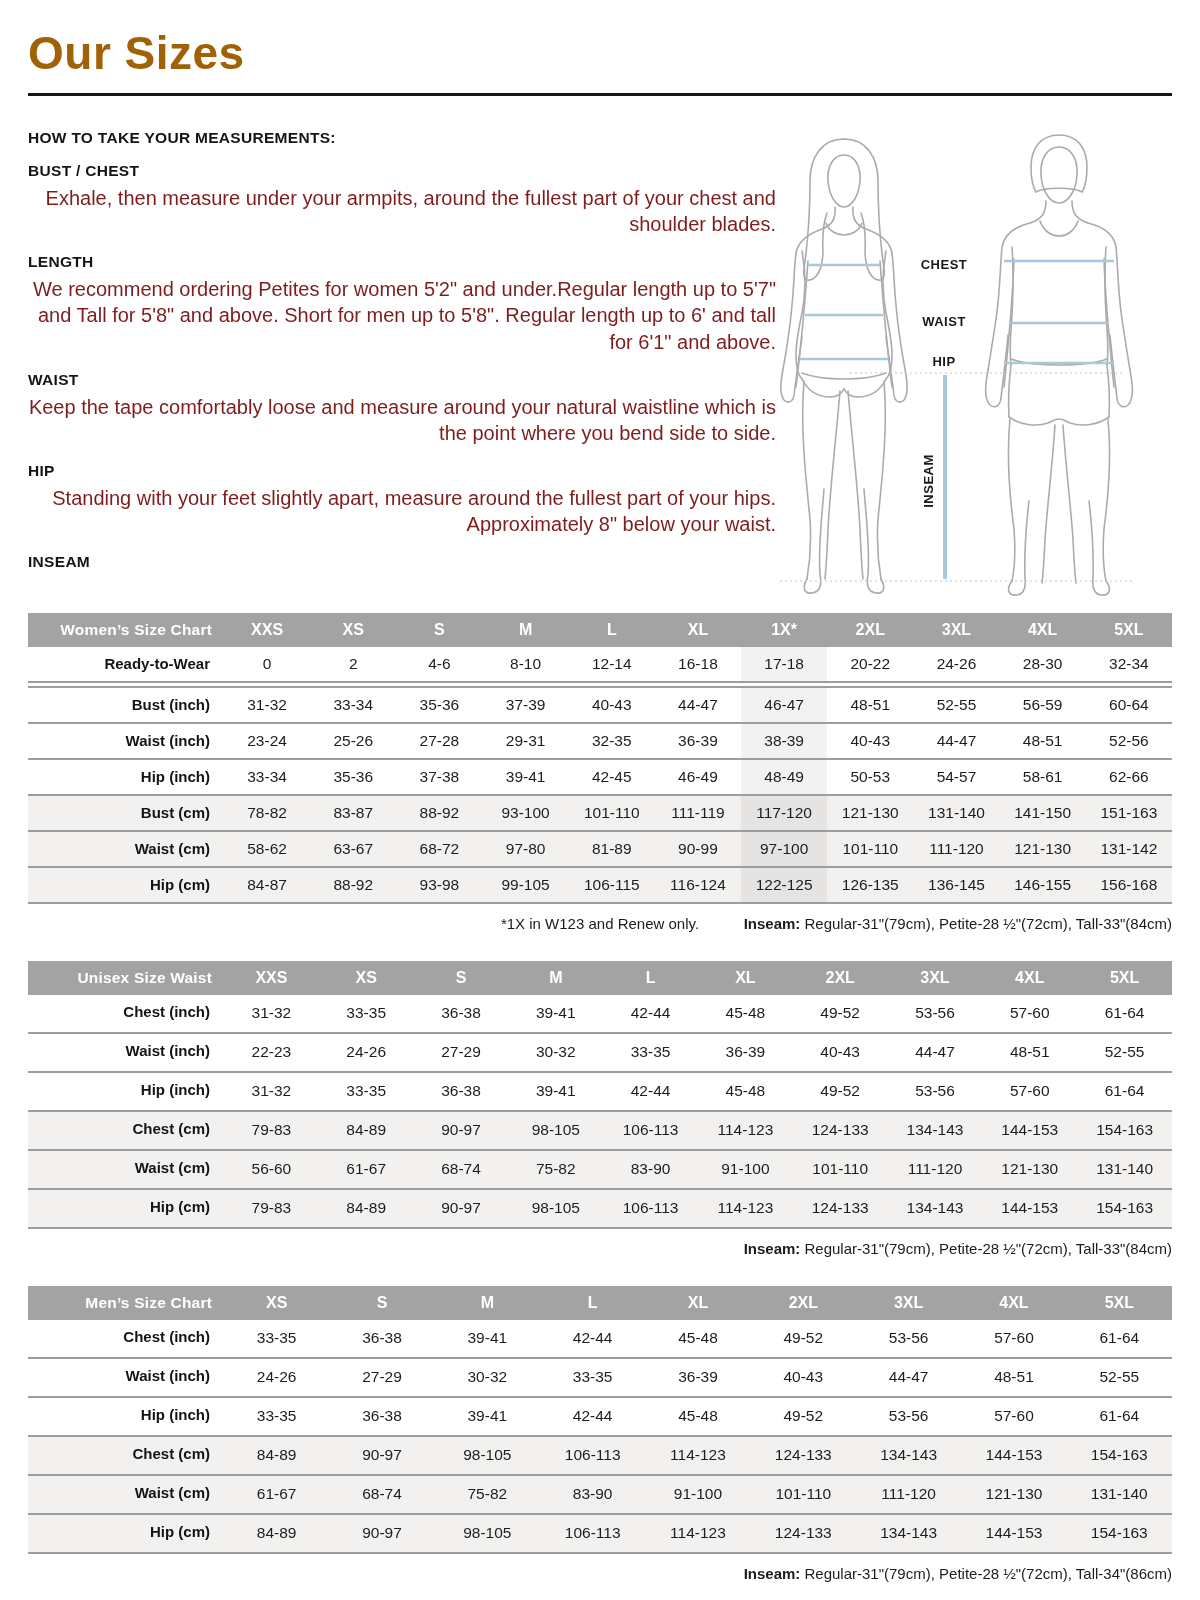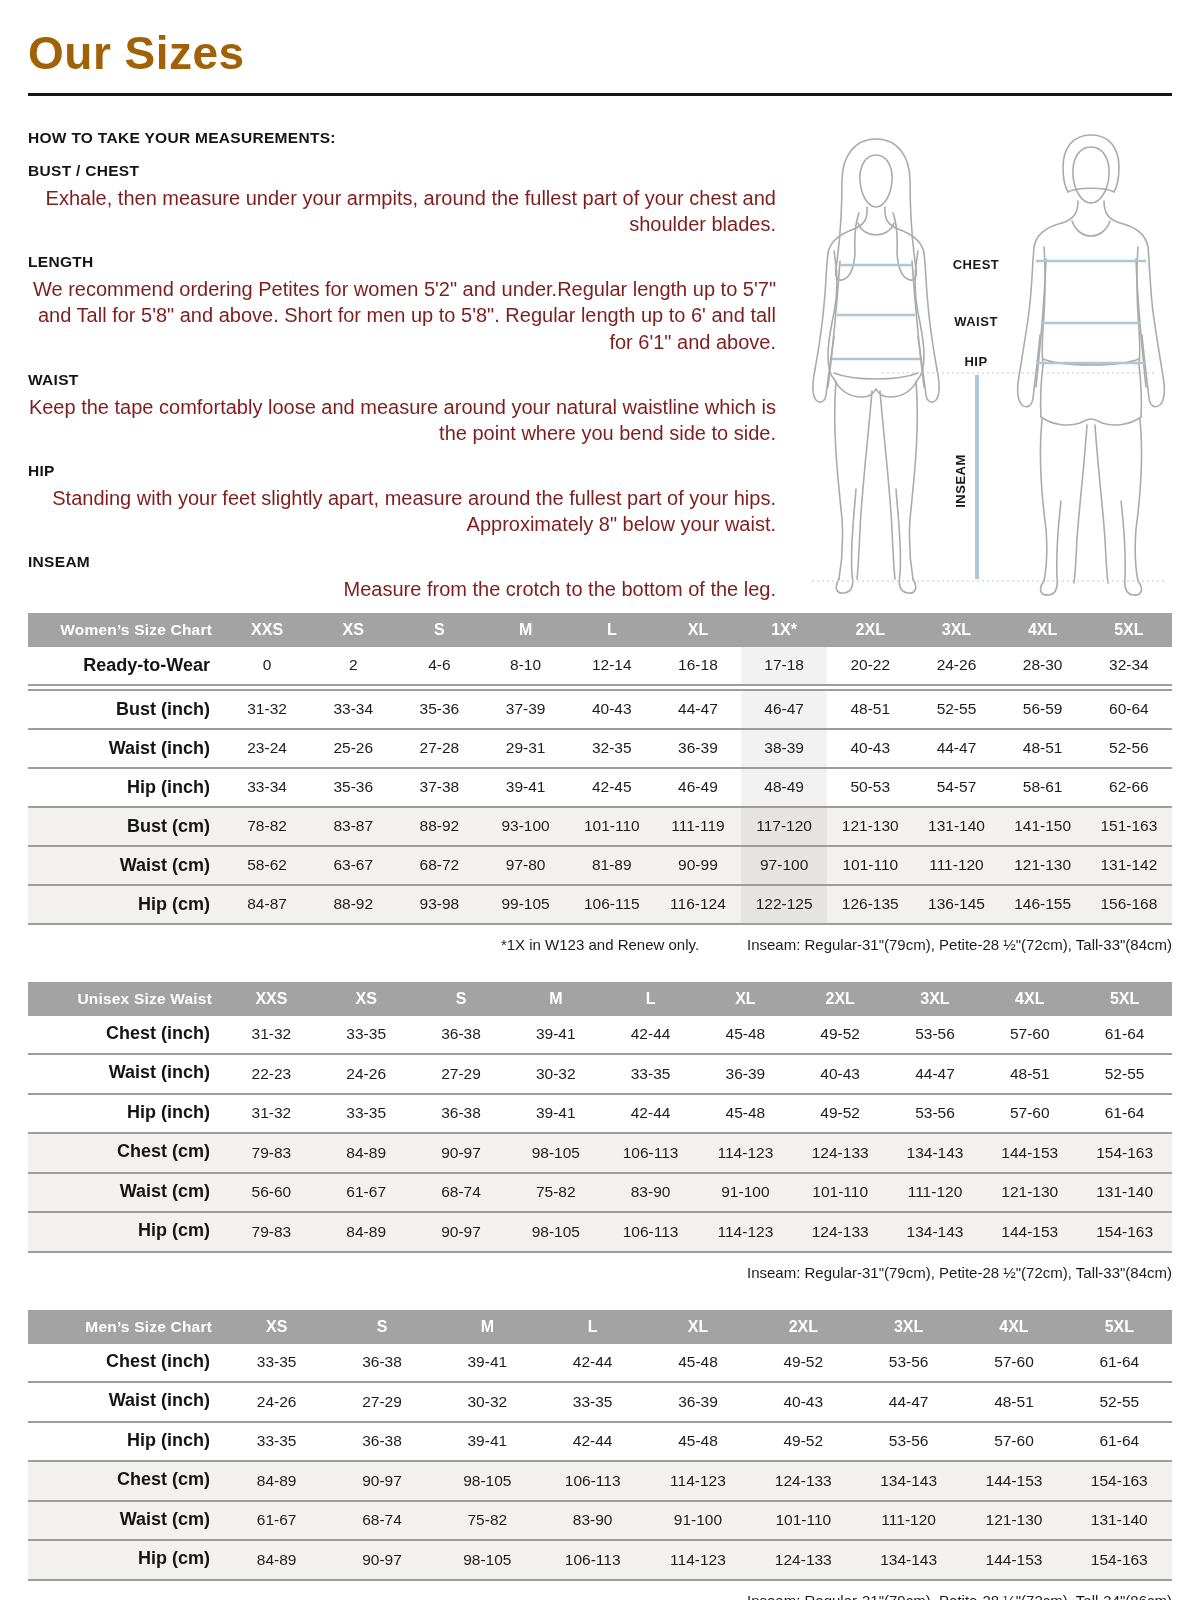--- a/index.html
+++ b/index.html
@@ -5,40 +5,40 @@
   html,body{margin:0;padding:0;background:#fff;}
   body{width:1200px;height:1600px;overflow:hidden;font-family:"Liberation Sans",sans-serif;color:#1d1d1d;position:relative;}
   .page{padding:22px 28px 0 28px;position:relative;}
   .page-title{font-size:46px;font-weight:bold;letter-spacing:.5px;color:#a16207;margin:6px 0 14px 0;line-height:1.1;}
   .title-rule{border:0;border-top:3px solid #161616;margin:0 0 0 0;}
   .body-top{position:relative;height:464px;margin-top:33px;}
   .intro{width:748px;}
   .intro-heading{font-size:15.5px;font-weight:bold;letter-spacing:.3px;margin:0 0 4px 0;color:#141414;}
   .m-label{font-size:15.5px;font-weight:bold;letter-spacing:.3px;margin:15px 0 5px 0;color:#141414;}
   .m-text{font-size:20px;line-height:1.33;color:#7f1d1d;margin:0;text-align:right;}
-  .figure{position:absolute;left:756px;top:0px;width:408px;height:478px;}
+  .figure{position:absolute;left:724px;top:0px;width:408px;height:478px;}
   .figure svg{display:block;width:100%;height:100%;}
   .fig-label{font-family:"Liberation Sans",sans-serif;font-weight:bold;font-size:13px;fill:#1a1a1a;letter-spacing:.5px;}
 
   .charts{margin-top:20px;}
   table.chart{border-collapse:collapse;width:1144px;table-layout:fixed;}
   table.chart thead th{background:var(--header-bg,#a3a3a3);color:#fff;font-size:16px;font-weight:bold;padding:8px 21px;text-align:center;}
   table.chart thead th.chart-title{text-align:right;padding-right:12px;font-size:15.5px;letter-spacing:.2px;}
   table.chart tbody tr{border-bottom:2px solid var(--row-line,#9d9d9d);}
   table.chart tbody tr.double{border-bottom:7px double var(--row-line,#9d9d9d);}
   table.chart tbody tr.shaded th,table.chart tbody tr.shaded td{background:var(--shade,#f2f1ef);}
-  table.chart tbody th.row-label{text-align:right;padding:8px 14px 8px 3px;font-size:18px;font-weight:bold;color:#141414;white-space:nowrap;}
+  table.chart tbody th.row-label{text-align:right;padding:8px 14px 8px 3px;font-size:15px;font-weight:bold;color:#141414;white-space:nowrap;}
   table.chart tbody td{text-align:center;font-size:15.5px;padding:8px 2px;color:#1d1d1d;}
   table.chart tbody td.hl{box-shadow:inset 0 0 0 999px rgba(0,0,0,0.05);}
   section.roomy table.chart tbody td{padding:9.5px 2px;}
   section.roomy table.chart tbody th.row-label{padding-top:7px;padding-bottom:9.5px;}
   .note-row{position:relative;height:21px;margin:11px 0 25px 0;font-size:15px;color:#1c1c1c;width:1144px;}
   .note-left{position:absolute;left:50%;transform:translateX(-50%);white-space:nowrap;}
   .note-right{position:absolute;right:0;top:0;white-space:nowrap;}
-  .note-right b{font-weight:normal;}
+  .note-right b{font-weight:bold;}
 </style>
 </head>
 <body>
 
 <div class="page">
 
   <h1 class="page-title">Our Sizes</h1>
   <hr class="title-rule">
 
   <div class="body-top">
@@ -51,21 +51,20 @@
       <p class="m-label">LENGTH</p>
       <p class="m-text">We recommend ordering Petites for women 5'2" and under.Regular length up to 5'7" and Tall for 5'8" and above. Short for men up to 5'8". Regular length up to 6' and tall for 6'1" and above.</p>
 
       <p class="m-label">WAIST</p>
       <p class="m-text">Keep the tape comfortably loose and measure around your natural waistline which is the point where you bend side to side.</p>
 
       <p class="m-label">HIP</p>
       <p class="m-text">Standing with your feet slightly apart, measure around the fullest part of your hips. Approximately 8" below your waist.</p>
 
       <p class="m-label">INSEAM</p>
-      <p class="m-text">Measure from the crotch to the bottom of the leg.</p>
     </div>
 
     <div class="figure">
       <svg viewBox="0 0 408 478">
 
         <g class="outline" fill="none" stroke="#ababab" stroke-width="1.6" stroke-linecap="round">
           <path d="M92,10 C70,10 58,28 58,52 C58,82 56,112 52,140 C51,147 53,152 58,151 C66,149 70,140 71,124 C70,104 72,92 75,84"></path>
           <path d="M92,10 C114,10 126,28 126,52 C126,82 128,112 132,140 C133,147 131,152 126,151 C118,149 114,140 113,124 C114,104 112,92 109,84"></path>
           <path d="M92,26 C81,26 75,38 76,52 C77,66 84,78 92,78 C100,78 107,66 108,52 C109,38 103,26 92,26"></path>
           <path d="M83,78 C84,90 80,96 70,100 C56,105 46,112 44,124"></path>

